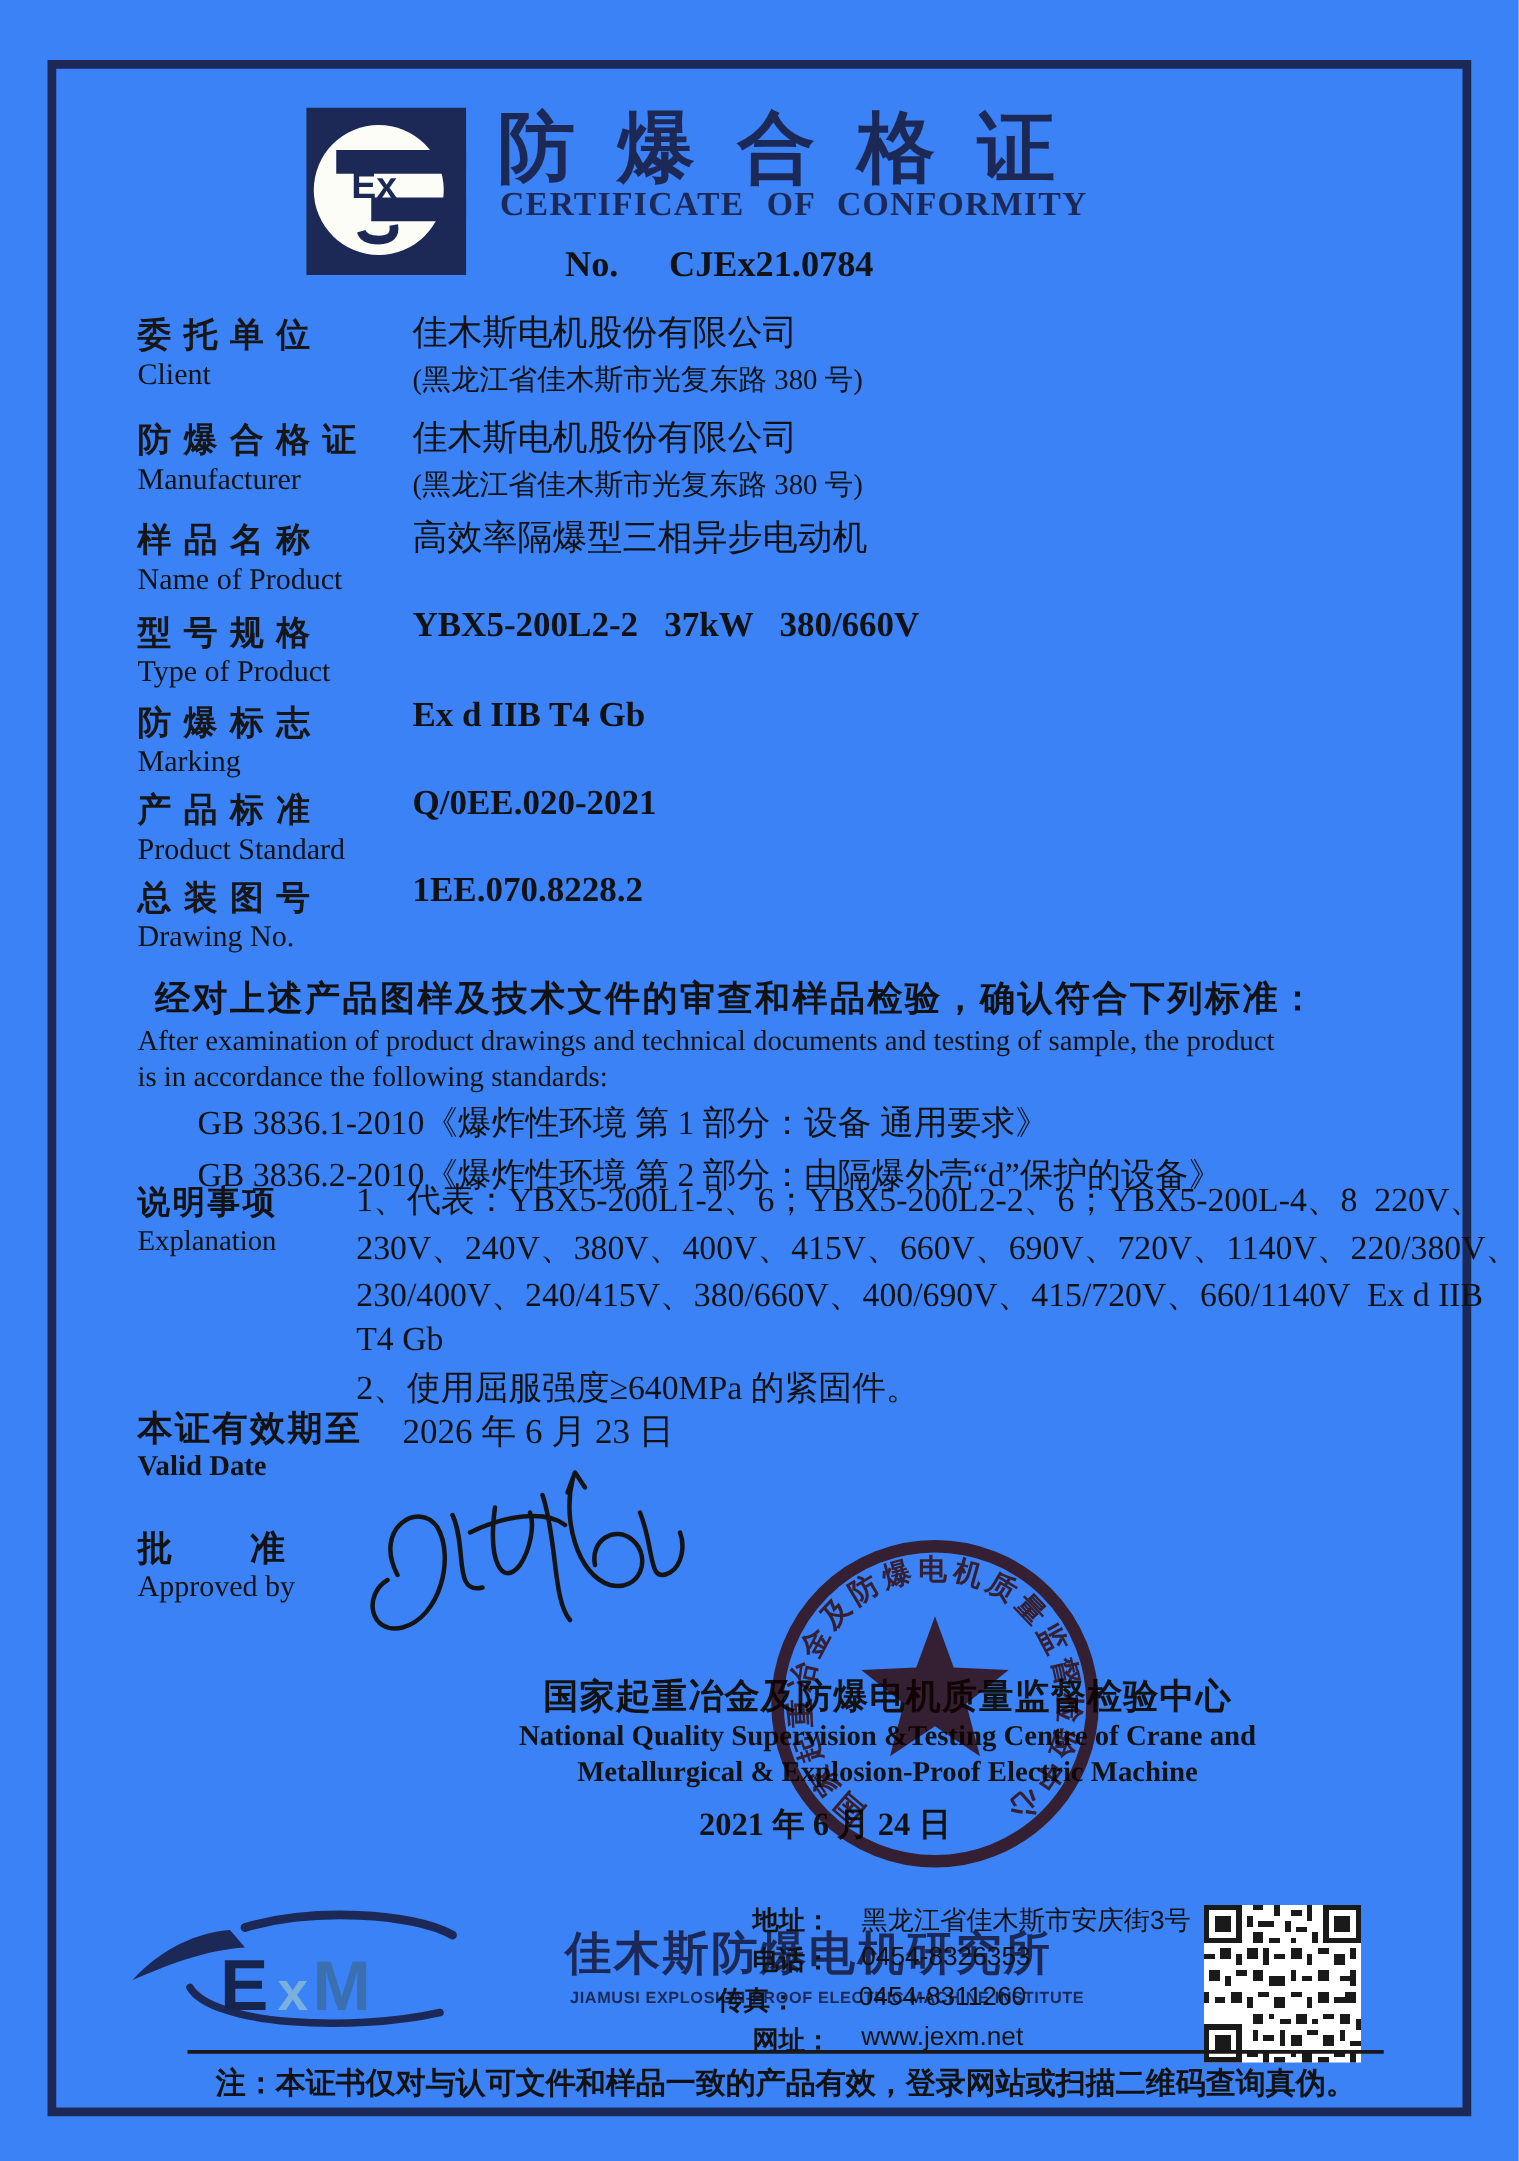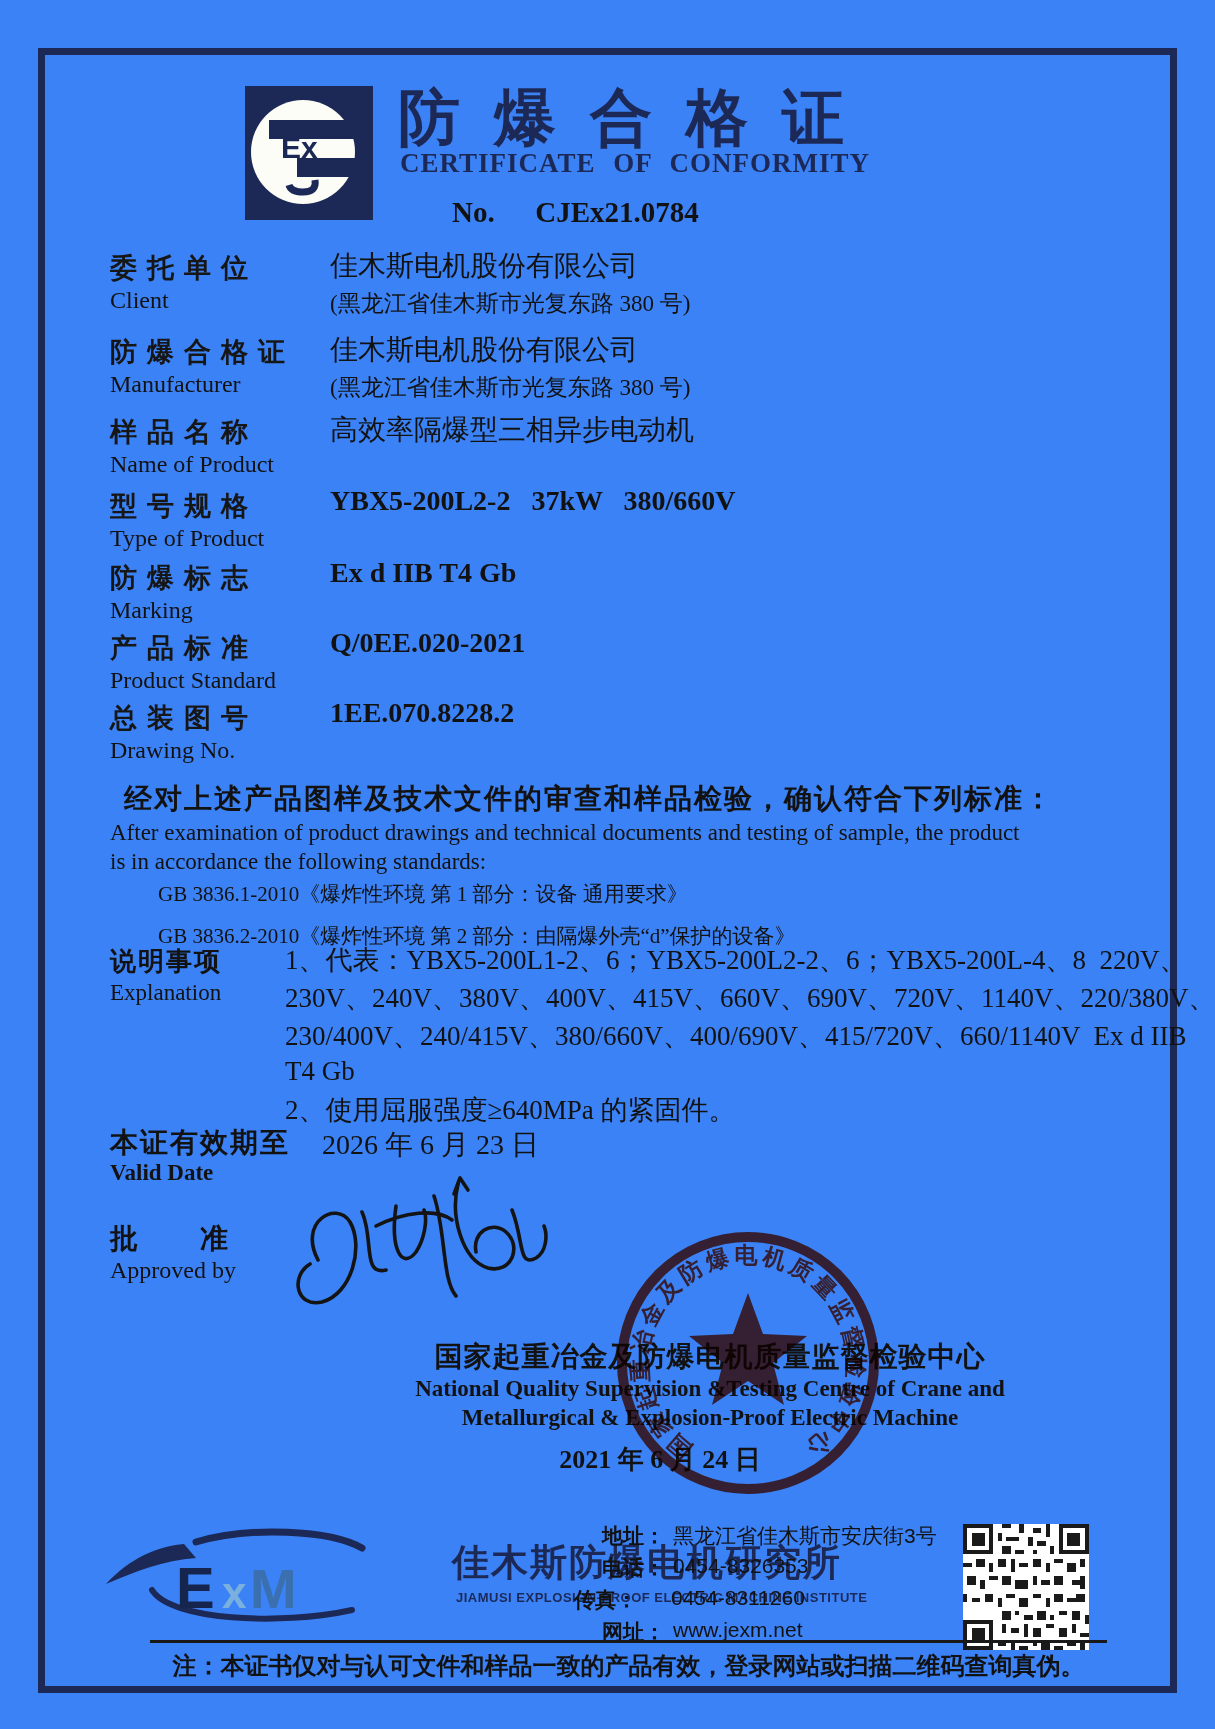--- a/index.html
+++ b/index.html
@@ -14,35 +14,35 @@
             word-spacing:10px;white-space:nowrap;}
   .certno{font-size:29px;font-weight:600;white-space:nowrap;}
   .flabel{font-family:"Liberation Sans",sans-serif;font-weight:bold;font-size:27px;
           letter-spacing:10px;white-space:nowrap;color:#161616;}
   .flabel-en{font-size:24px;white-space:nowrap;}
   .fvalue{font-size:28px;font-weight:500;white-space:pre;}
   .fvalue-sub{font-size:23px;white-space:pre;}
   .stmt-cn{font-family:"Liberation Sans",sans-serif;font-weight:bold;font-size:28px;
            letter-spacing:2px;white-space:nowrap;}
   .stmt-en{font-size:23px;white-space:nowrap;}
-  .std{font-size:21px;white-space:pre;text-align:center;}
+  .std{font-size:27px;white-space:pre;text-align:center;}
   .slabel{font-family:"Liberation Sans",sans-serif;font-weight:bold;font-size:26px;
           letter-spacing:2px;white-space:nowrap;}
   .exline{font-size:27px;white-space:pre;}
   .center-cn{font-family:"Liberation Sans",sans-serif;font-weight:bold;font-size:28px;
              letter-spacing:1px;text-align:center;}
   .center-en{font-size:23px;font-weight:bold;text-align:center;white-space:nowrap;}
   .center-date{font-size:26px;font-weight:600;text-align:center;}
   .inst-cn{font-family:"Liberation Sans",sans-serif;font-weight:bold;font-size:37px;
            letter-spacing:2px;color:#1c2957;white-space:nowrap;}
   .inst-en{font-family:"Liberation Sans",sans-serif;font-size:13px;letter-spacing:.5px;
            color:#1c2957;white-space:nowrap;font-weight:bold;}
   .contact-row{display:flex;font-family:"Liberation Sans",sans-serif;font-size:21px;
                white-space:nowrap;}
-  .contact-row .cl{font-weight:bold;margin-right:8px;}
+  .contact-row .cl{font-weight:bold;margin-right:24px;}
   .note{font-family:"Liberation Sans",sans-serif;font-weight:bold;font-size:24px;
         text-align:center;white-space:nowrap;}
   .sepline{background:#191919;height:3px;}
   .stamp-layer{pointer-events:none;mix-blend-mode:multiply;opacity:.88;z-index:5;}
 </style>
 </head>
 <body>
 
 <div class="page">
   <div class="frame"></div>

